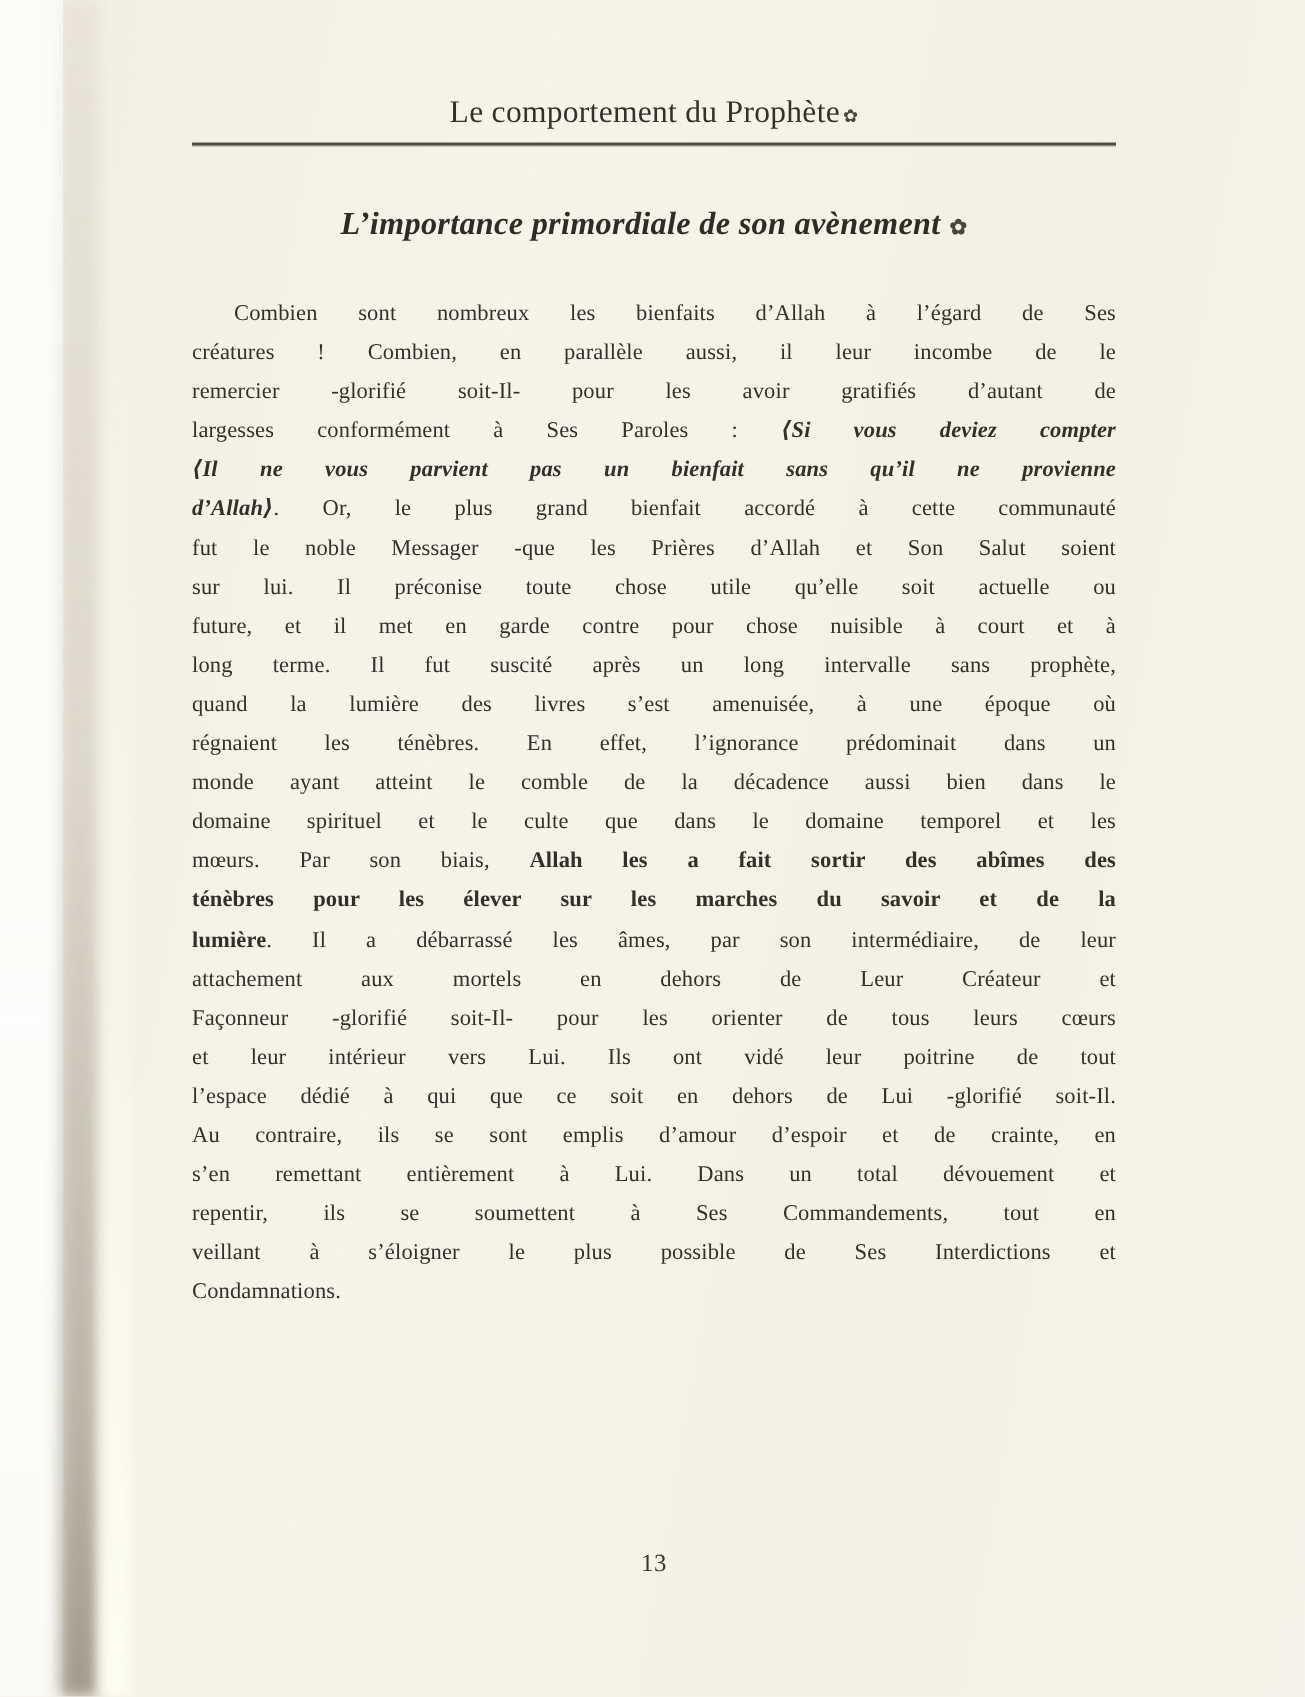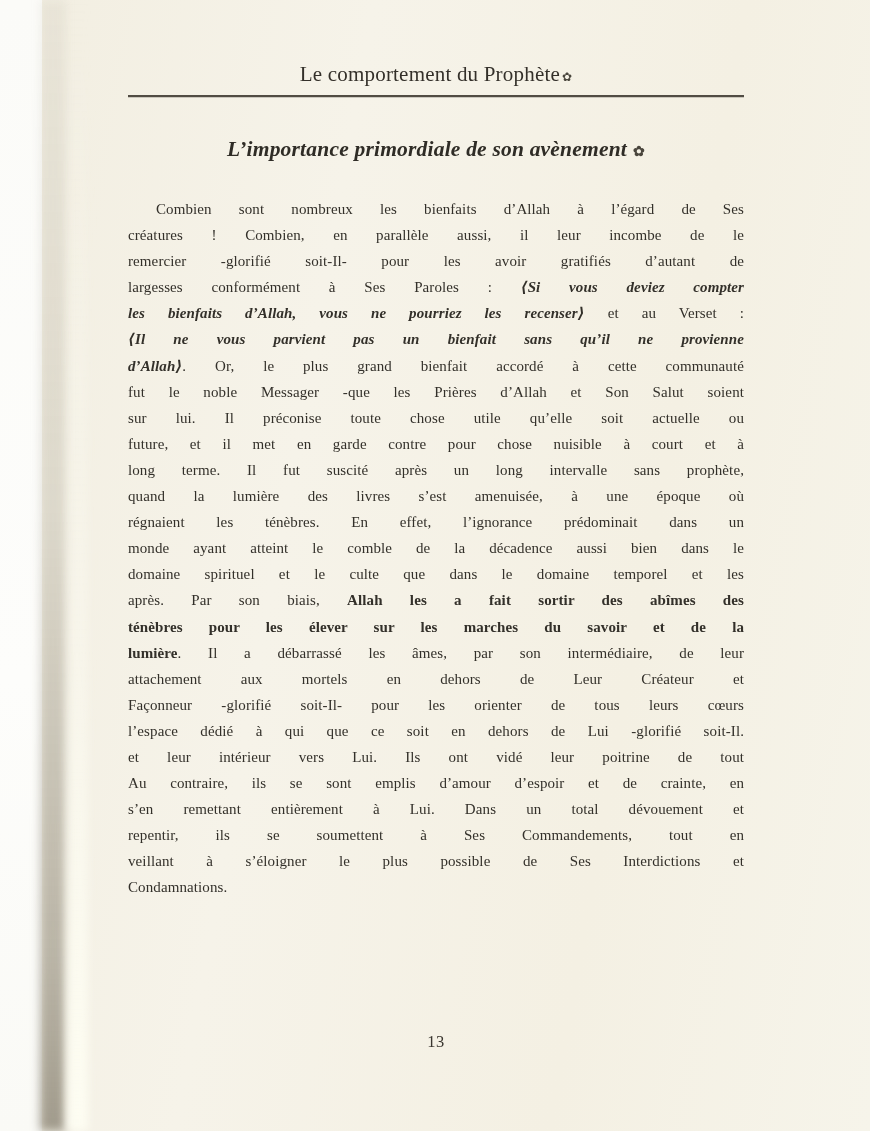--- a/index.html
+++ b/index.html
@@ -148,38 +148,37 @@
 
     <div class="section-title">
       <span>L’importance primordiale de son avènement</span><span class="sym">✿</span>
     </div>
 
     <div class="body-text">
         <div class="line indent"><span class="seg-n">Combien sont nombreux les bienfaits d’Allah à l’égard de Ses</span></div>
         <div class="line"><span class="seg-n">créatures ! Combien, en parallèle aussi, il leur incombe de le</span></div>
         <div class="line"><span class="seg-n">remercier -glorifié soit-Il- pour les avoir gratifiés d’autant de</span></div>
         <div class="line"><span class="seg-n">largesses conformément à Ses Paroles : </span><span class="seg-bi">⟨Si vous deviez compter</span></div>
-        <div class="line"><span class="seg-bi">les bienfaits d’Allah, vous ne pourriez les recenser⟩</span><span class="seg-n"> et au Verset :</span></div>
         <div class="line"><span class="seg-bi">⟨Il ne vous parvient pas un bienfait sans qu’il ne provienne</span></div>
         <div class="line"><span class="seg-bi">d’Allah⟩</span><span class="seg-n">. Or, le plus grand bienfait accordé à cette communauté</span></div>
         <div class="line"><span class="seg-n">fut le noble Messager -que les Prières d’Allah et Son Salut soient</span></div>
         <div class="line"><span class="seg-n">sur lui. Il préconise toute chose utile qu’elle soit actuelle ou</span></div>
         <div class="line"><span class="seg-n">future, et il met en garde contre pour chose nuisible à court et à</span></div>
         <div class="line"><span class="seg-n">long terme. Il fut suscité après un long intervalle sans prophète,</span></div>
         <div class="line"><span class="seg-n">quand la lumière des livres s’est amenuisée, à une époque où</span></div>
         <div class="line"><span class="seg-n">régnaient les ténèbres. En effet, l’ignorance prédominait dans un</span></div>
         <div class="line"><span class="seg-n">monde ayant atteint le comble de la décadence aussi bien dans le</span></div>
         <div class="line"><span class="seg-n">domaine spirituel et le culte que dans le domaine temporel et les</span></div>
-        <div class="line"><span class="seg-n">après. Par son biais, </span><span class="seg-b">Allah les a fait sortir des abîmes des</span></div>
+        <div class="line"><span class="seg-n">mœurs. Par son biais, </span><span class="seg-b">Allah les a fait sortir des abîmes des</span></div>
         <div class="line"><span class="seg-b">ténèbres pour les élever sur les marches du savoir et de la</span></div>
         <div class="line"><span class="seg-b">lumière</span><span class="seg-n">. Il a débarrassé les âmes, par son intermédiaire, de leur</span></div>
         <div class="line"><span class="seg-n">attachement aux mortels en dehors de Leur Créateur et</span></div>
         <div class="line"><span class="seg-n">Façonneur -glorifié soit-Il- pour les orienter de tous leurs cœurs</span></div>
+        <div class="line"><span class="seg-n">et leur intérieur vers Lui. Ils ont vidé leur poitrine de tout</span></div>
         <div class="line"><span class="seg-n">l’espace dédié à qui que ce soit en dehors de Lui -glorifié soit-Il.</span></div>
-        <div class="line"><span class="seg-n">et leur intérieur vers Lui. Ils ont vidé leur poitrine de tout</span></div>
         <div class="line"><span class="seg-n">Au contraire, ils se sont emplis d’amour d’espoir et de crainte, en</span></div>
         <div class="line"><span class="seg-n">s’en remettant entièrement à Lui. Dans un total dévouement et</span></div>
         <div class="line"><span class="seg-n">repentir, ils se soumettent à Ses Commandements, tout en</span></div>
         <div class="line"><span class="seg-n">veillant à s’éloigner le plus possible de Ses Interdictions et</span></div>
         <div class="line last"><span class="seg-n">Condamnations.</span></div>
       </div>
 
     <div class="page-number">13</div>
 
   </div>

